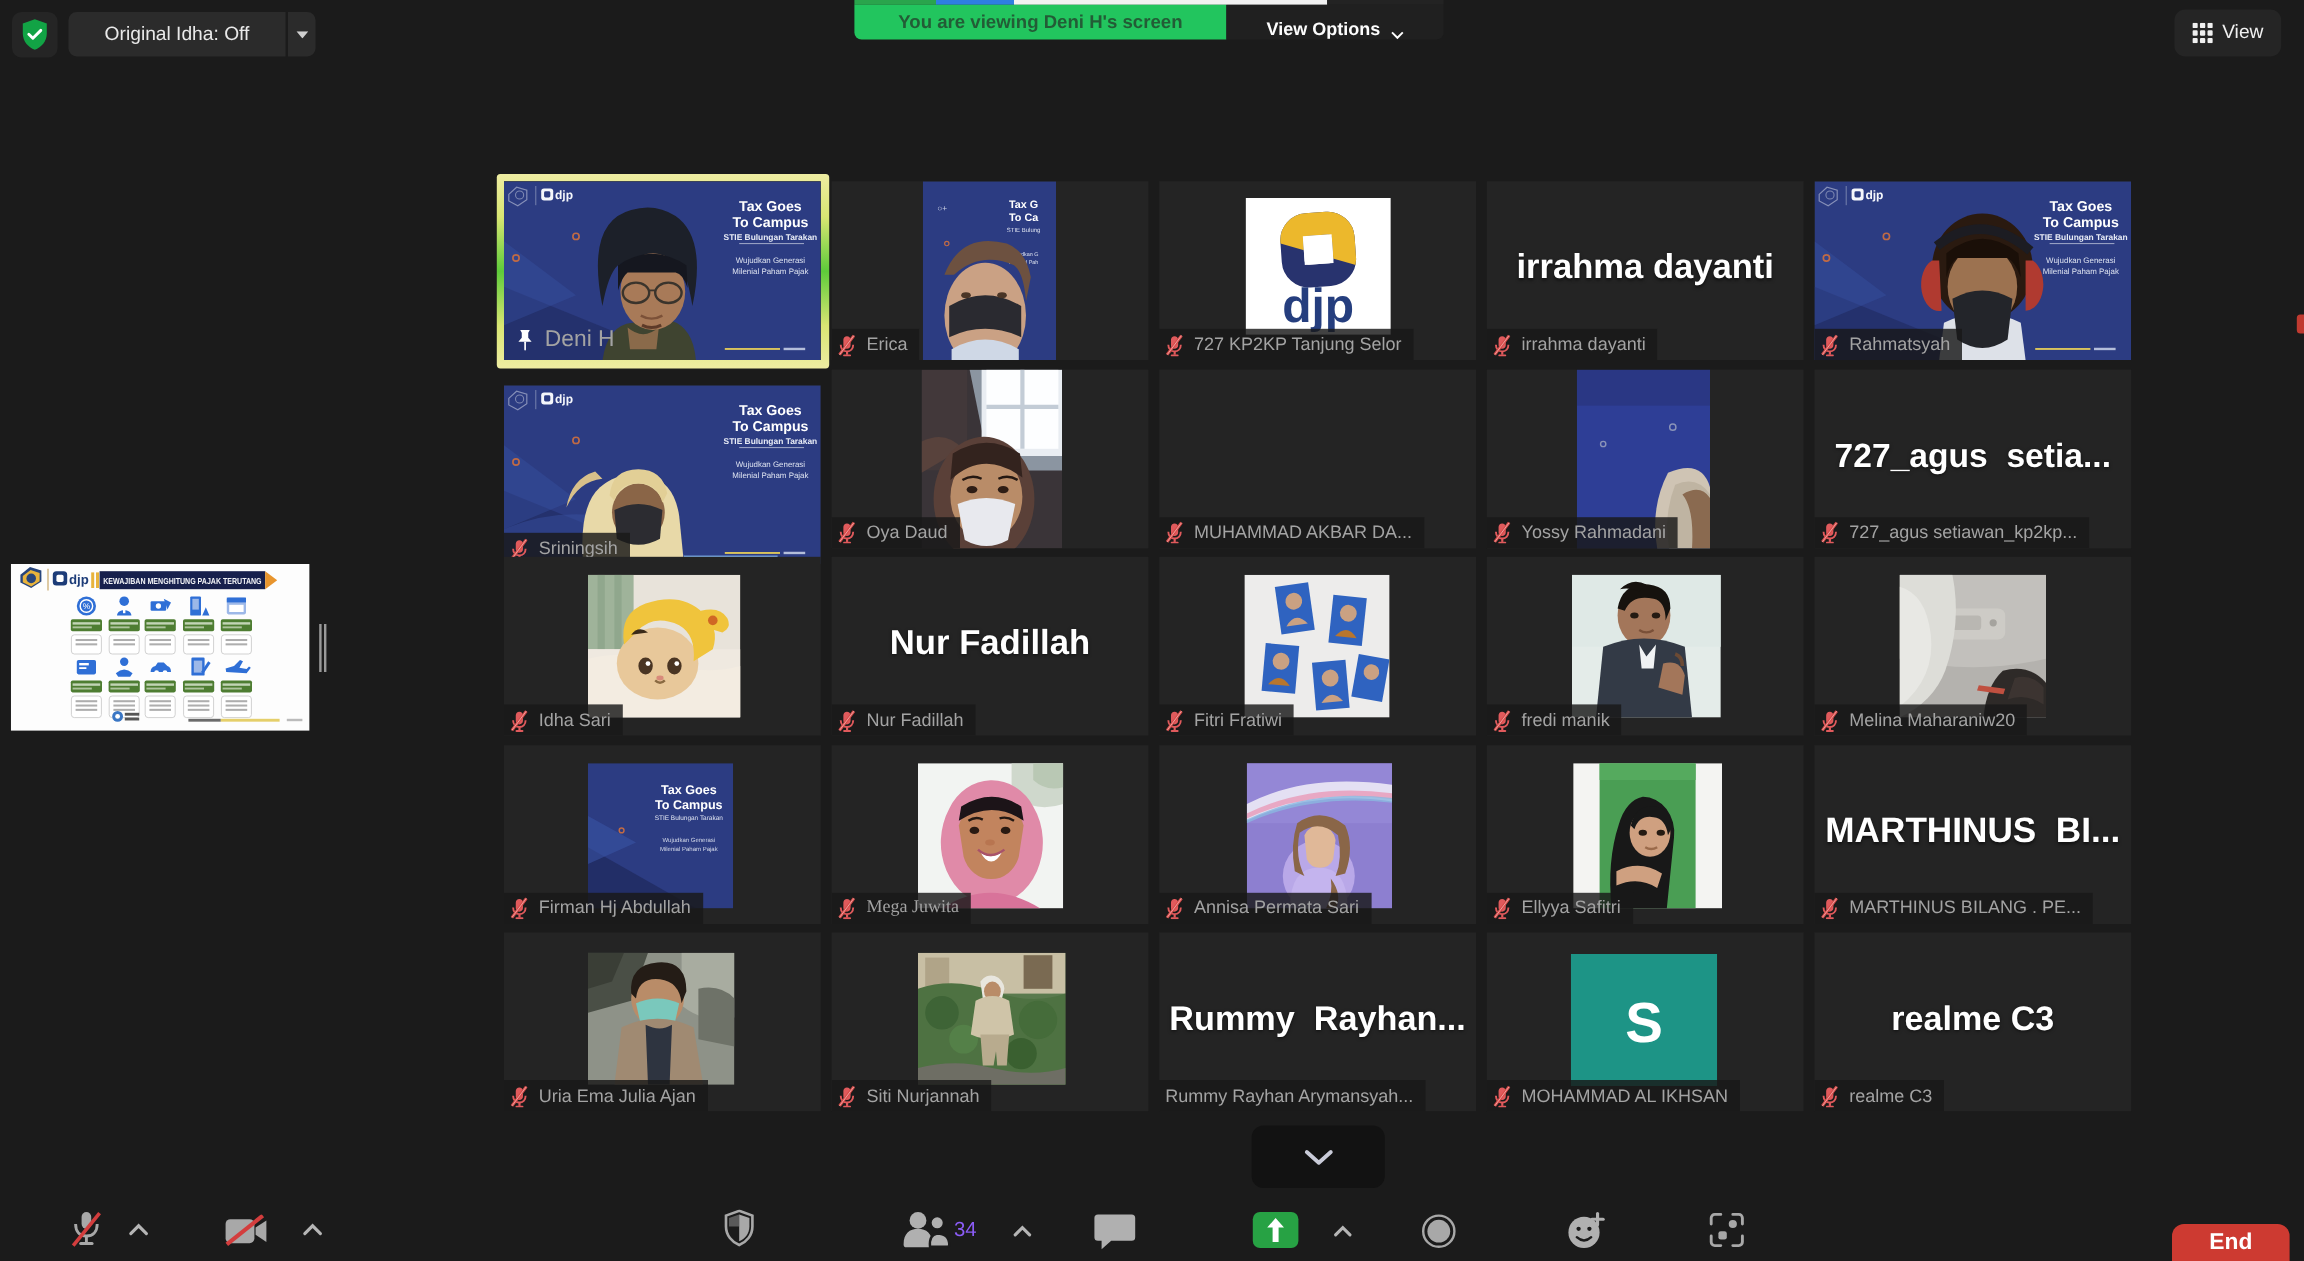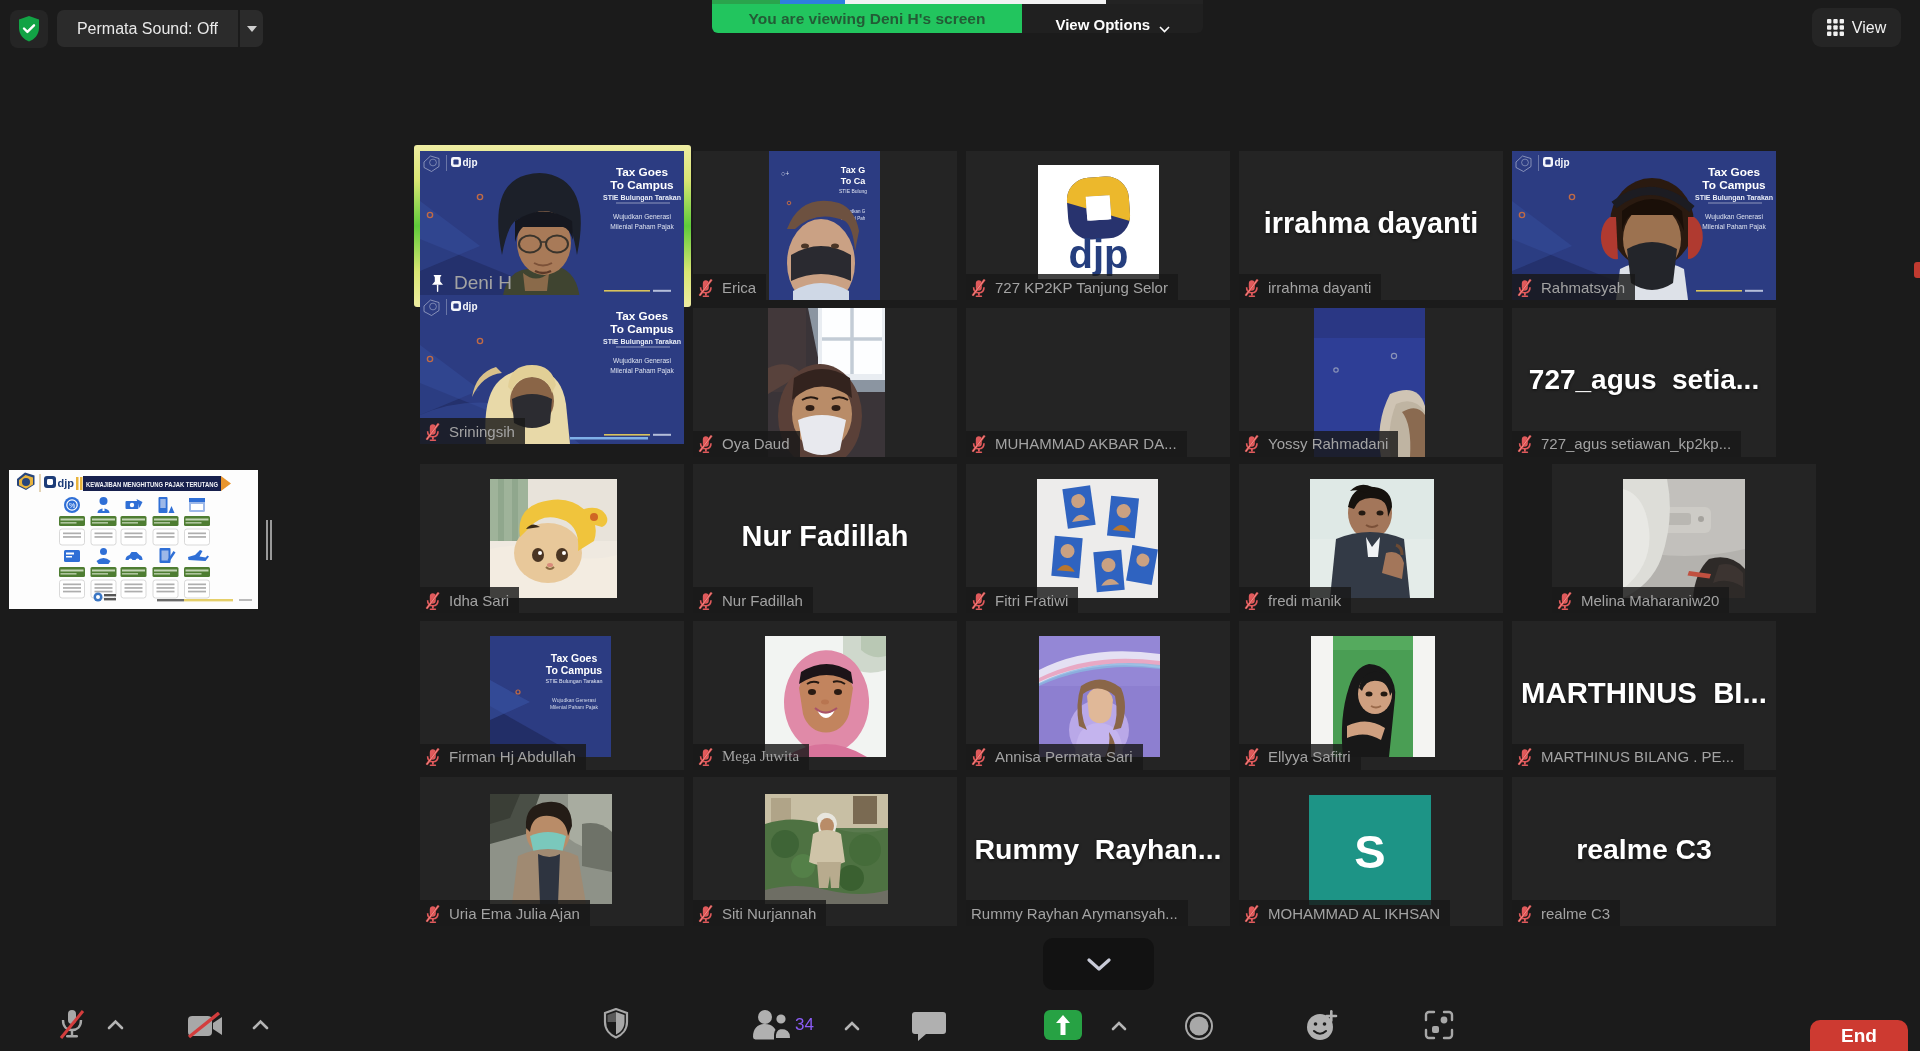--- a/index.html
+++ b/index.html
@@ -49,21 +49,21 @@
 </symbol>
 </defs>
 </svg>
 
 <div class="abs" style="left:10px;top:10px;width:38px;height:38px;background:#252525;border-radius:8px;"></div>
 <svg class="abs" style="left:17px;top:15px" width="24" height="28" viewBox="0 0 24 28">
  <path d="M12 1 L22 4.5 V13 c0 6.5 -4.5 11.5 -10 13.5 C6.5 24.5 2 19.5 2 13 V4.5 Z" fill="#12a345"></path>
  <path d="M7 13.5 l3.4 3.4 l6.6 -6.6" fill="none" stroke="#fff" stroke-width="2.4" stroke-linecap="round" stroke-linejoin="round"></path>
 </svg>
 <div class="abs" style="left:57px;top:10px;width:181px;height:37px;background:#2b2b2b;border-radius:7px 0 0 7px;
- display:flex;align-items:center;justify-content:center;color:#e9e9e9;font-size:16px;">Permata Sound: Off</div>
+ display:flex;align-items:center;justify-content:center;color:#e9e9e9;font-size:16px;">Original Idha: Off</div>
 <div class="abs" style="left:240px;top:10px;width:23px;height:37px;background:#2b2b2b;border-radius:0 7px 7px 0;
  display:flex;align-items:center;justify-content:center;">
  <svg width="10" height="6" viewBox="0 0 10 6">
       <path d="M0 0 h10 l-5 6 z" fill="#cfcfcf"></path>
     </svg>
 </div>
 
 <div class="abs" style="left:712px;top:0;width:68px;height:4px;background:#2aa44c;"></div>
 <div class="abs" style="left:780px;top:0;width:65px;height:4px;background:#2e7fe0;"></div>
 <div class="abs" style="left:845px;top:0;width:261px;height:4px;background:#f2f2f2;"></div>
@@ -303,21 +303,21 @@
  <ellipse cx="140" cy="88" rx="29" ry="34" fill="#9c7250"></ellipse>
  <path d="M110 60 q30 -24 60 0 l2 20 q-5 -13 -11 -16 l-42 0 q-6 4 -9 16 z" fill="#1a0f08"></path>
  <path d="M115 98 q25 -14 50 0 l-4 34 q-21 14 -42 0 z" fill="#23252a"></path>
  <path d="M98 66 a15 22 0 0 0 8 42 l-2 -42 z" fill="#b03a30"></path>
  <path d="M182 66 a15 22 0 0 1 -6 42 l0 -42 z" fill="#b03a30"></path>
  <path d="M102 54 q38 -30 78 4" stroke="#1c1c22" stroke-width="8" fill="none"></path>
 </g>
     </svg><div class="lbl"><svg width="16" height="19" viewBox="0 0 16 19">
         <use href="#micred"></use>
       </svg>Rahmatsyah</div></div>
-<div class="tile" style="left:420px;top:295px;"><svg width="264" height="149" viewBox="0 0 264 149">
+<div class="tile" style="left:420px;top:321px;"><svg width="264" height="149" viewBox="0 0 264 149">
       <use href="#taxfull"></use>
       <g>
  <path d="M0 120 q55 -24 120 -2 l40 31 h-160 z" fill="#3a52a2" opacity=".45"></path>
  <path d="M66 149 q-4 -48 14 -64 q16 -14 40 -10 q22 6 26 34 l4 40 z" fill="#e8d9a8"></path>
  <ellipse cx="112" cy="106" rx="22" ry="24" fill="#8a6547"></ellipse>
  <path d="M92 104 q20 -10 40 0 l-2 24 q-18 10 -36 0 z" fill="#2c2c31"></path>
  <path d="M88 92 q2 -22 24 -22 q20 0 24 20 l-4 8 q-4 -16 -20 -16 q-16 0 -20 14 z" fill="#e2cf96"></path>
  <path d="M52 102 q10 -22 30 -24 l-6 -6 q-20 6 -24 30 z" fill="#d8c08a"></path>
  <rect x="150" y="142" width="78" height="2.5" fill="#7fb0e8"></rect>
 </g>
@@ -447,21 +447,21 @@
  <path d="M76 74 q14 -4 18 10 l-2 16 l-20 -6 z" fill="#a3765a"></path>
  <path d="M86 66 q6 2 6 10" stroke="#6b4a34" stroke-width="3" fill="none"></path>
  <ellipse cx="52" cy="34" rx="3.5" ry="2.5" fill="#241a12"></ellipse>
  <ellipse cx="70" cy="34" rx="3.5" ry="2.5" fill="#241a12"></ellipse>
  <path d="M56 46 q6 4 12 0" stroke="#7a5038" stroke-width="2" fill="none"></path>
 </svg>
     <div class="lbl"><svg width="16" height="19" viewBox="0 0 16 19">
         <use href="#micred"></use>
       </svg>fredi manik</div>
   </div>
-<div class="tile" style="left:1552px;top:464px;">
+<div class="tile" style="left:1512px;top:464px;">
     <svg class="abs" style="left:71px;top:15px" width="122" height="119" viewBox="0 0 122 119">
  <rect width="122" height="119" fill="#b4b2ae"></rect>
  <path d="M0 0 h122 v70 q-60 14 -122 0 z" fill="#c2c0bc"></path>
  <rect x="34" y="28" width="54" height="26" rx="6" fill="#cdcbc6"></rect>
  <rect x="40" y="34" width="28" height="12" rx="3" fill="#b9b7b2"></rect>
  <circle cx="78" cy="40" r="3" fill="#a5a39e"></circle>
  <path d="M0 0 h44 q8 40 -6 80 q-10 26 -38 39 z" fill="#ddddd8"></path>
  <path d="M0 10 q22 6 26 40 q4 36 -26 60 z" fill="#e8e8e4"></path>
  <path d="M86 80 q22 -6 36 10 l0 29 h-52 q2 -26 16 -39 z" fill="#2e2a28"></path>
  <path d="M96 86 q14 -4 24 8 l0 14 q-16 -10 -30 -4 z" fill="#3c3431"></path>

